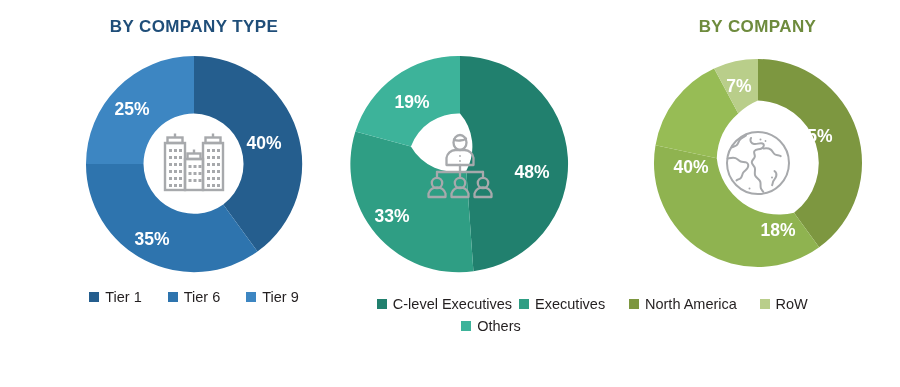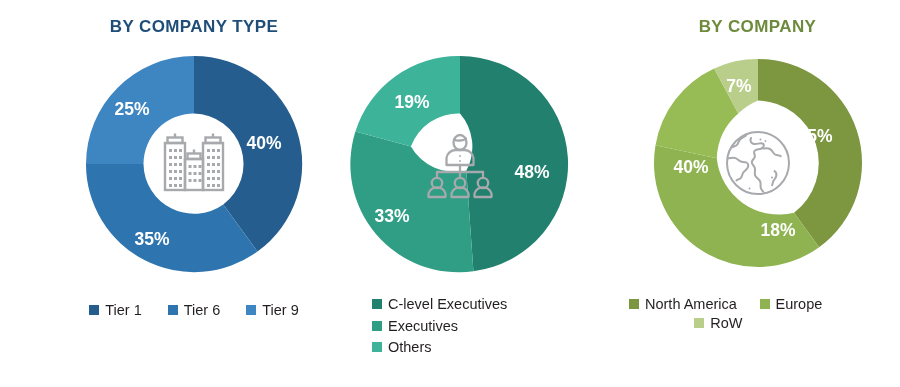--- a/index.html
+++ b/index.html
@@ -71,36 +71,36 @@
 
   
   .legend {
     position: absolute;
     left: 0; right: 0;
     display: flex;
     flex-wrap: wrap;
     justify-content: center;
   }
   #legend-company {
-    top: 303px;
+    top: 290px;
     gap: 16px 26px;
     padding: 0 14px;
   }
   #legend-design {
     top: 297px;
-    flex-direction: column;
+    flex-direction: row;
     align-items: flex-start;
     padding-left: 62px;
     gap: 7px;
   }
   #legend-region {
     top: 297px;
     padding-left: 14px;
     padding-right: 10px;
-    gap: 4px 0px;
+    gap: 12px 0px;
   }
   #legend-region .legend-item { width: 50%; }
 
   .legend-item {
     display: flex;
     align-items: center;
     gap: 6px;
     white-space: nowrap;
   }
   .swatch {
@@ -328,23 +328,19 @@
         </svg>
       </div>
     </div>
 
     <div class="legend" id="legend-region">
       <div class="legend-item">
         <span class="swatch" style="background:#7D9740"></span>
         <span class="legend-label">North America</span>
       </div>
       <div class="legend-item">
-        <span class="swatch" style="background:#8FB350"></span>
-        <span class="legend-label">Europe</span>
-      </div>
-      <div class="legend-item">
         <span class="swatch" style="background:#B9CE8A"></span>
         <span class="legend-label">RoW</span>
       </div>
     </div>
   </div>
 
 </div>
 
 </body></html>

